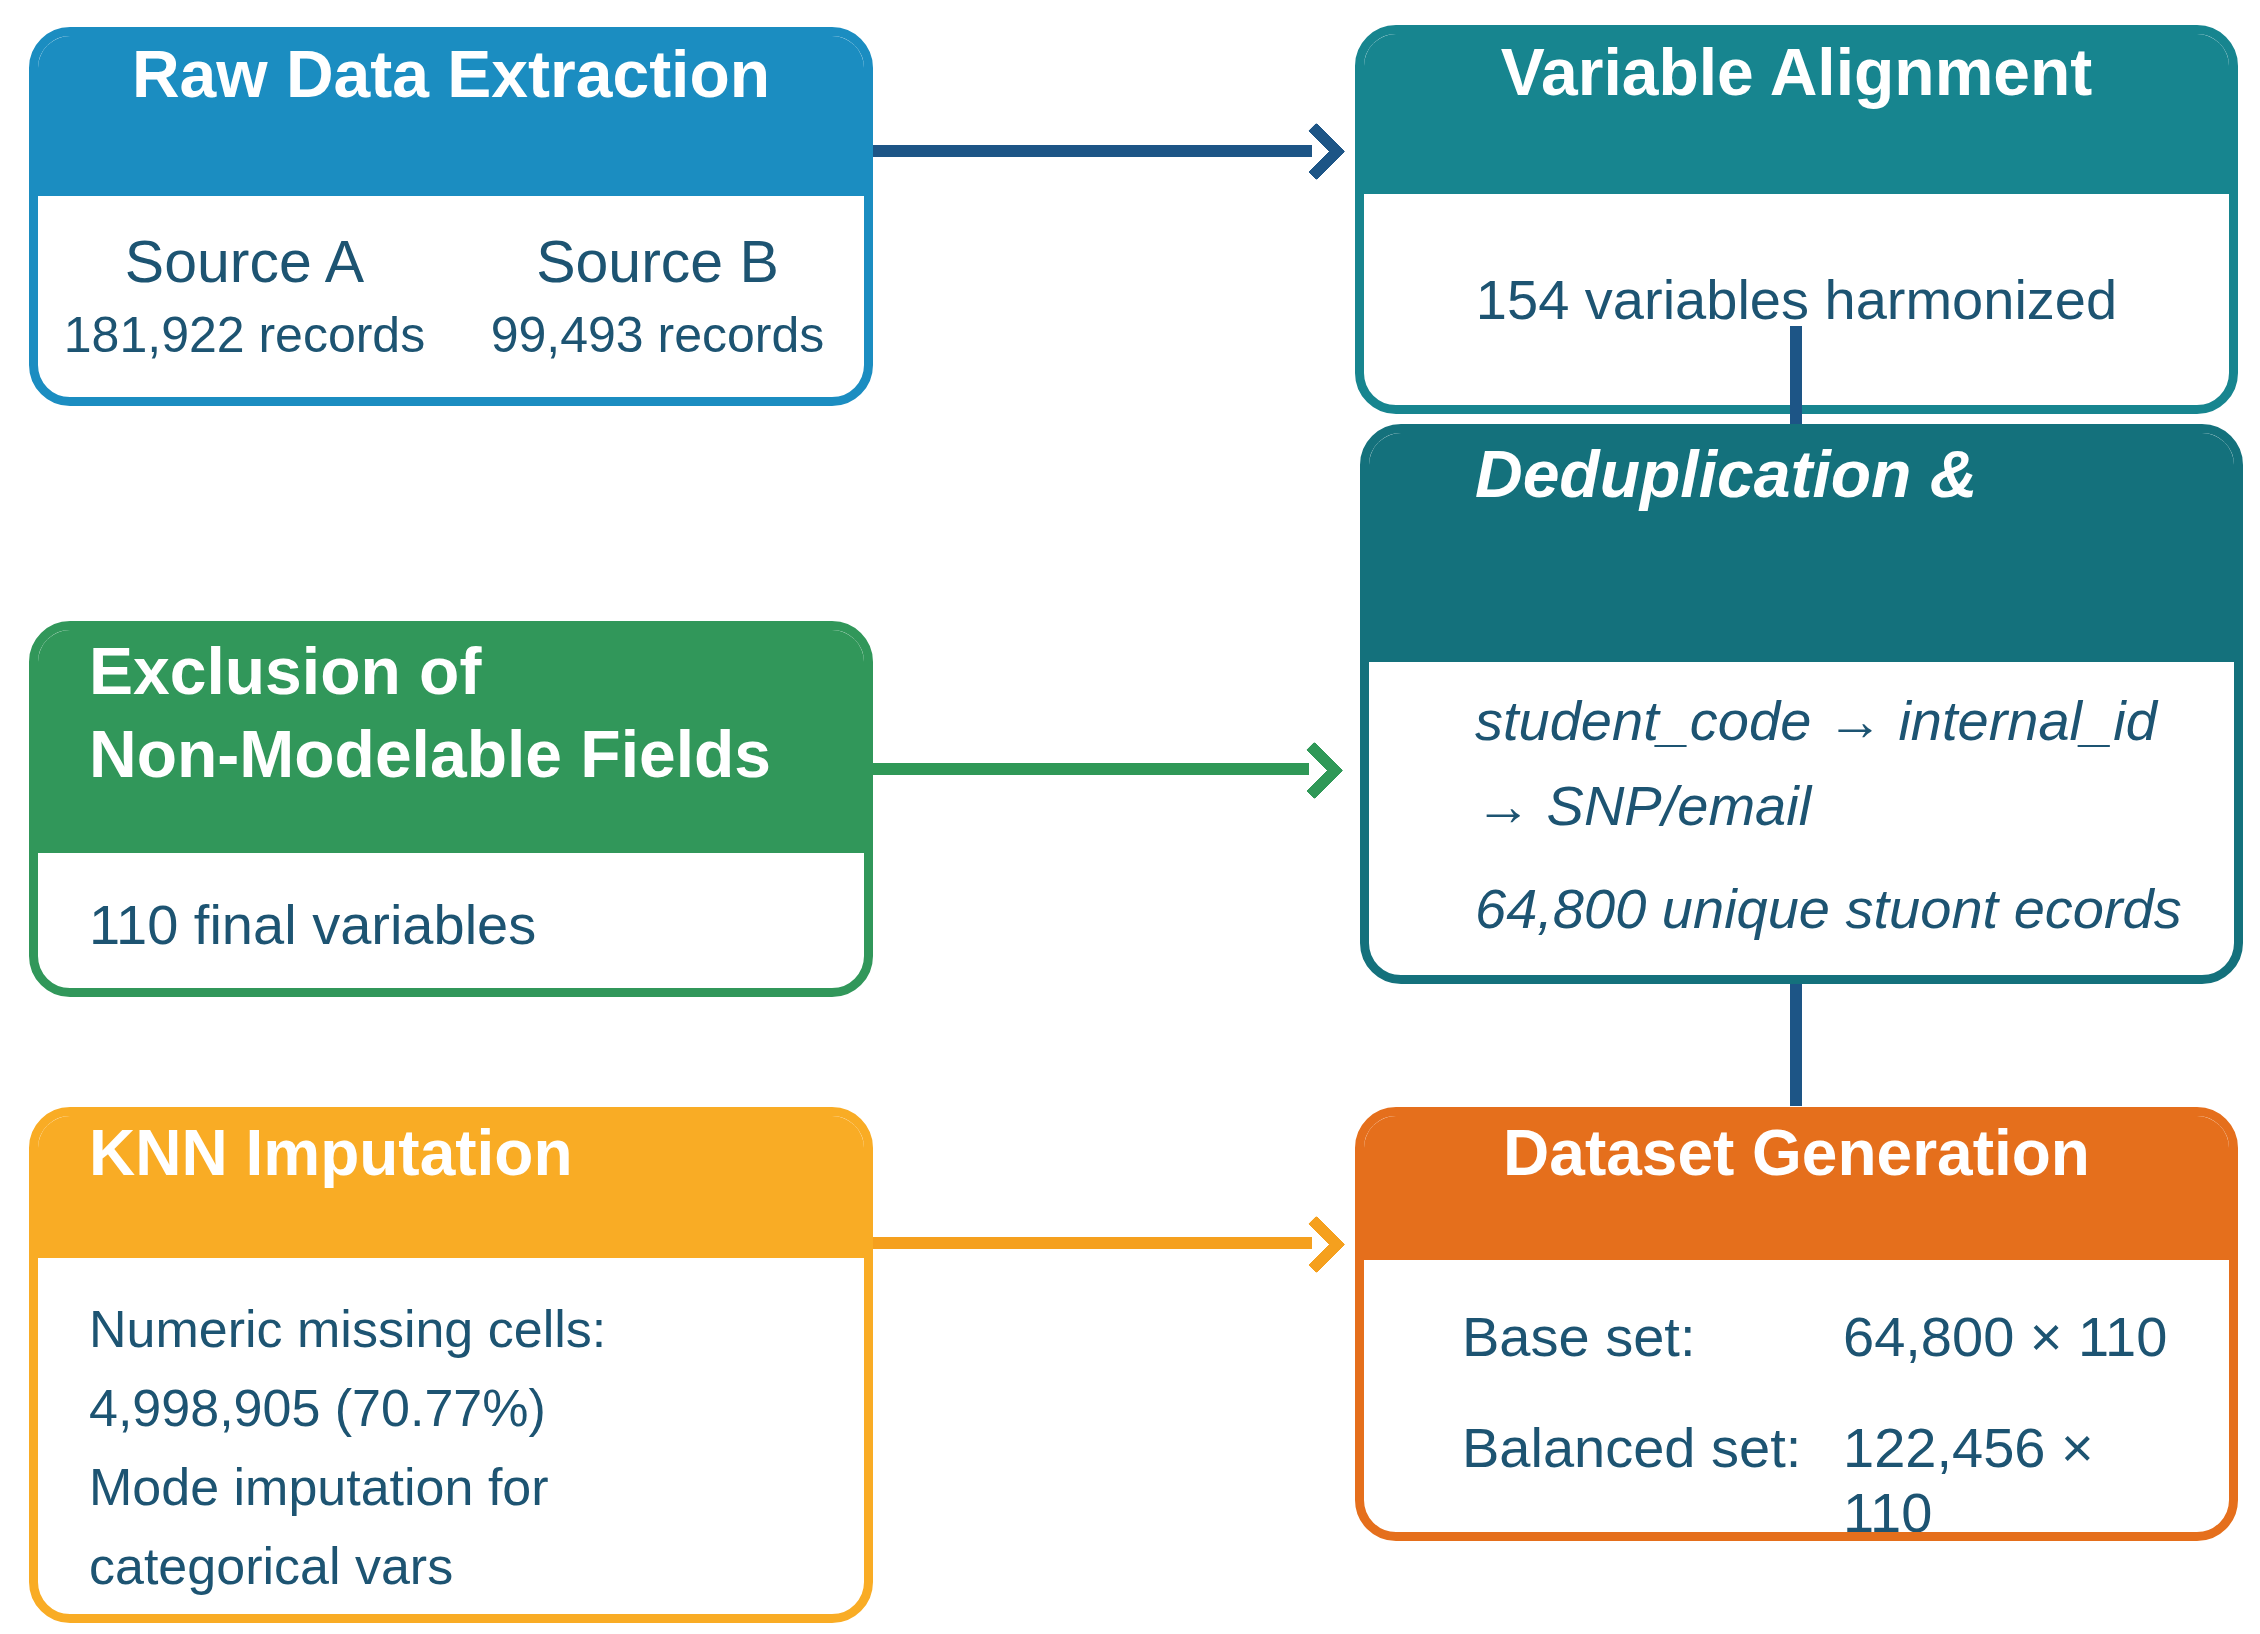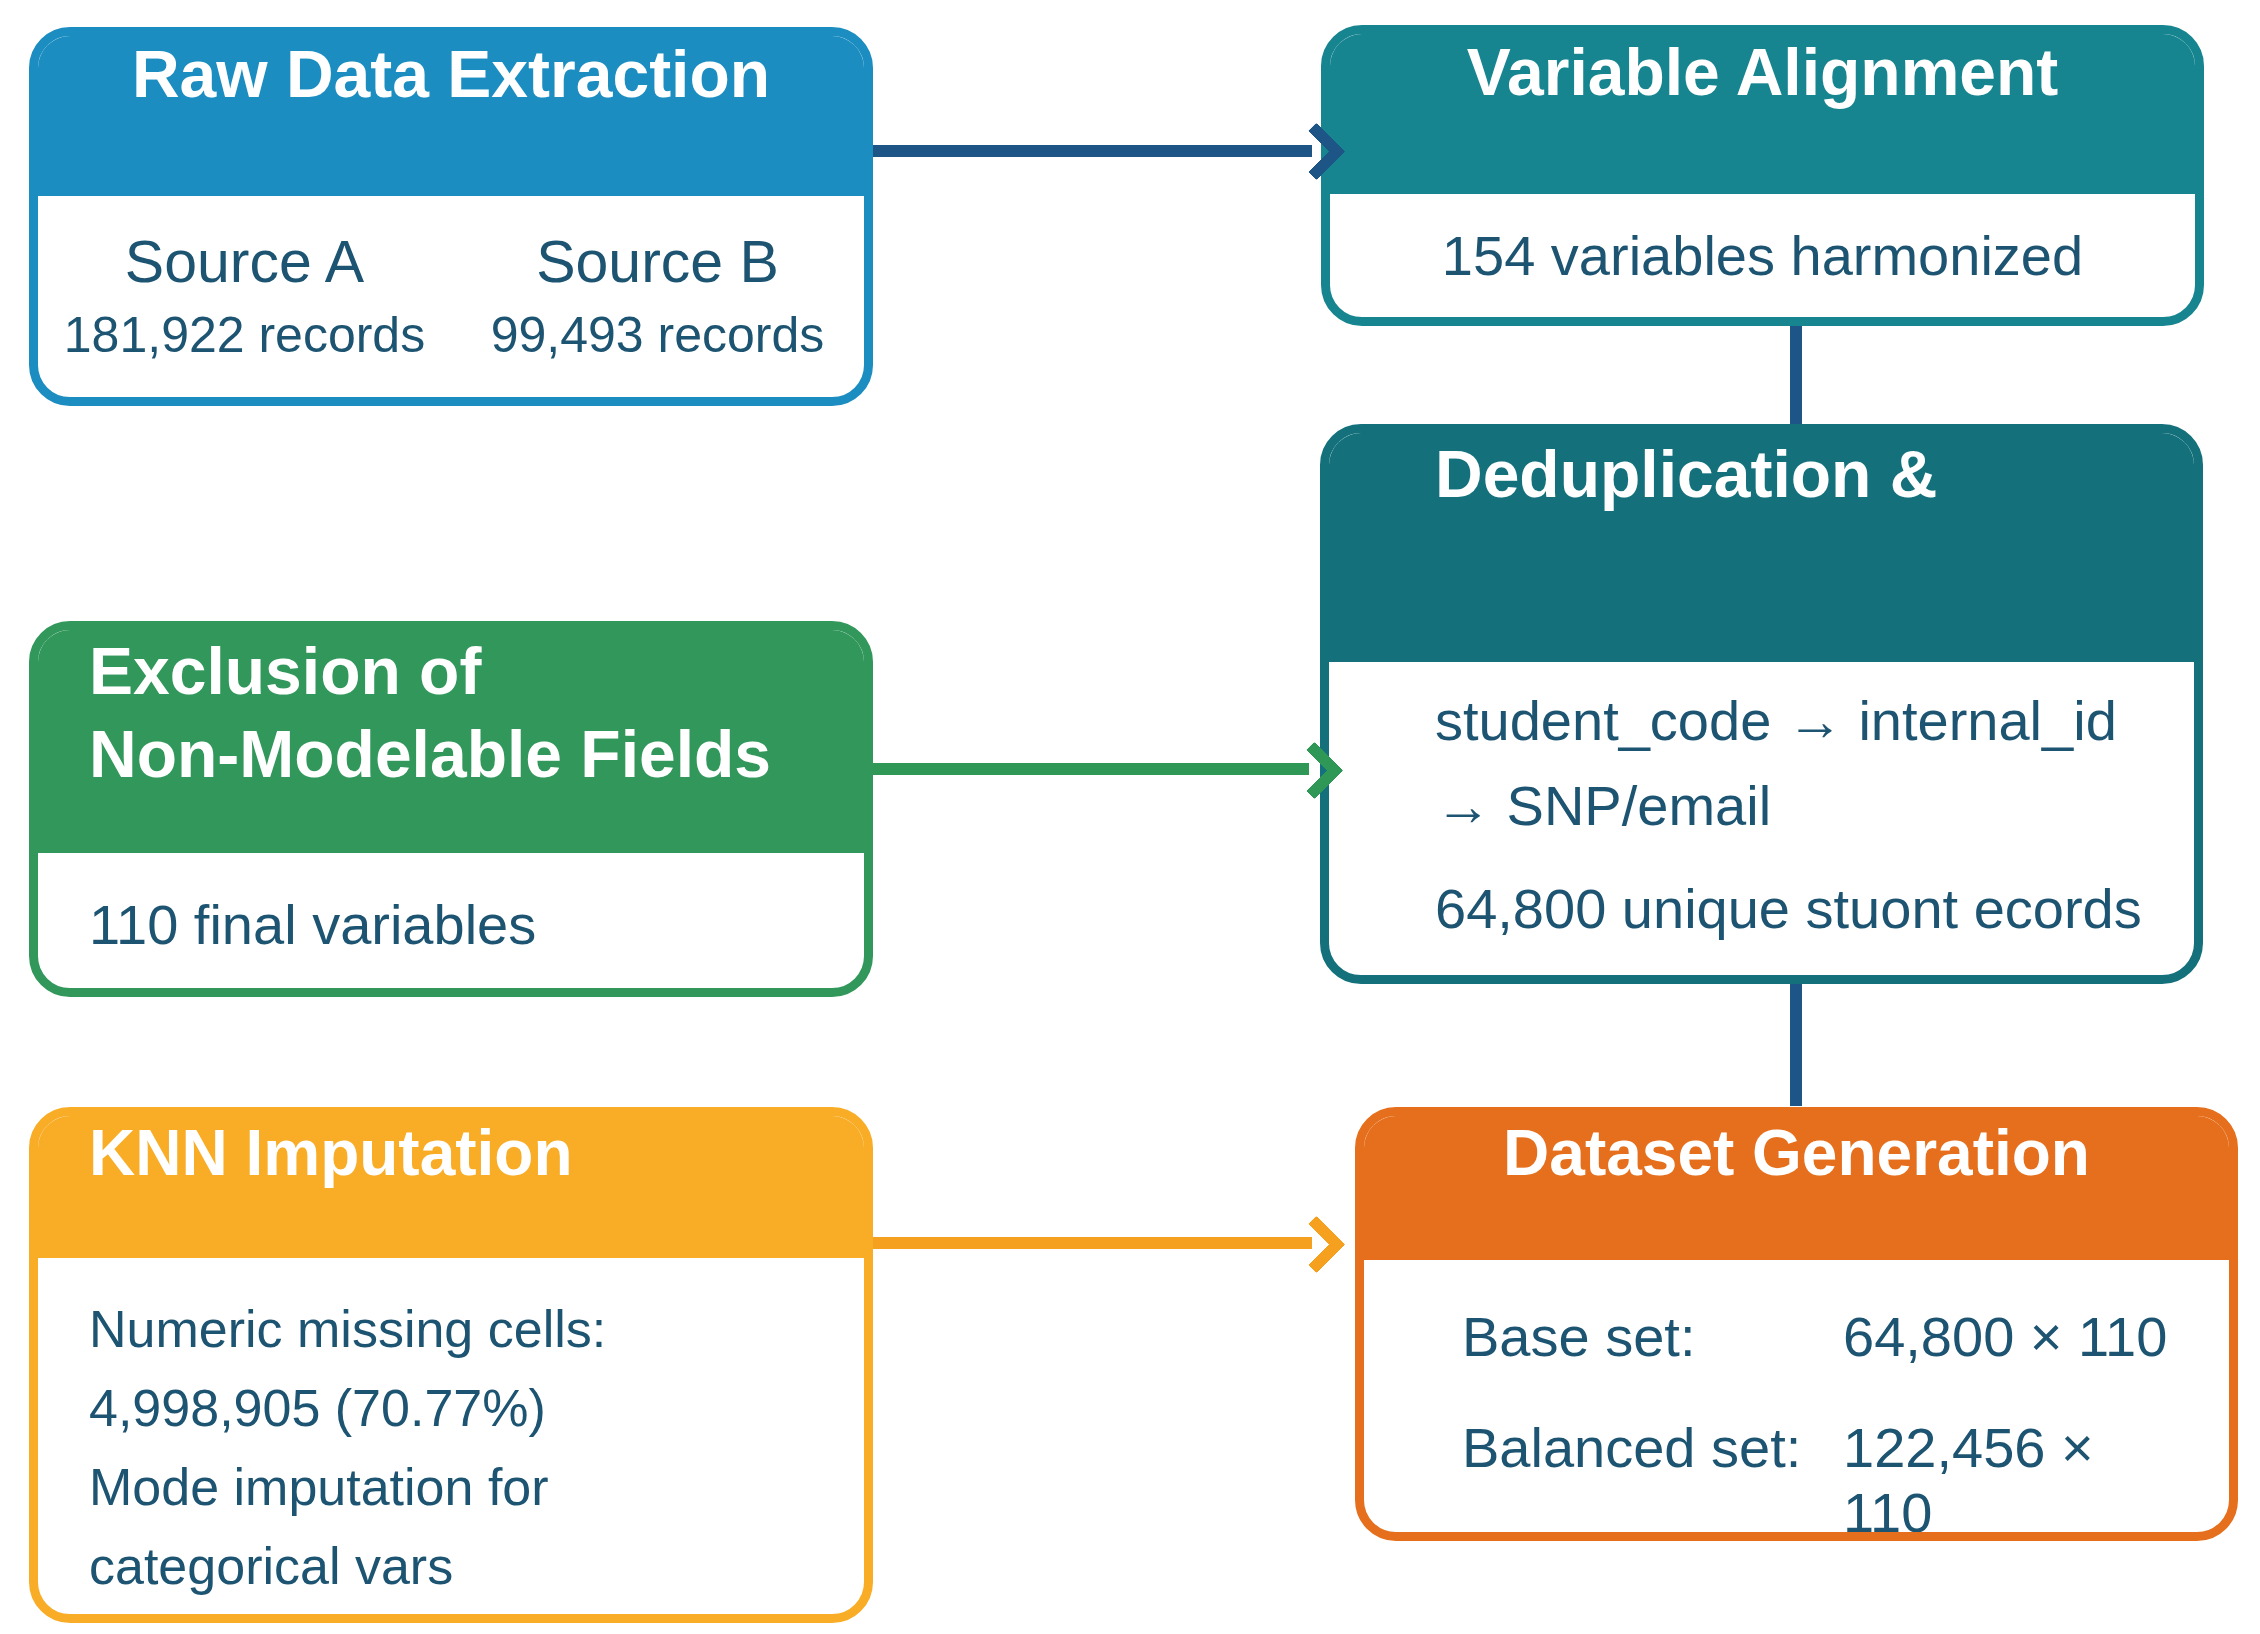--- a/index.html
+++ b/index.html
@@ -40,26 +40,26 @@
 
   
   #card-raw { left: 29px; top: 26.6px; width: 844px; height: 379px; border-color: var(--blue); }
   #card-raw .card-header { height: 160px; background: var(--blue); align-items: center; font-size: 66px; }
   #card-raw .card-body { display: flex; }
   .raw-col { flex: 1; display: flex; flex-direction: column; align-items: center; justify-content: center; gap: 10px; }
   .raw-source-name { font-size: 59px; }
   .raw-source-records { font-size: 50px; }
 
   
-  #card-alignment { left: 1321px; top: 25px; width: 883px; height: 301px; border-color: var(--teal); }
+  #card-alignment { left: 1355px; top: 25px; width: 883px; height: 389px; border-color: var(--teal); }
   #card-alignment .card-header { height: 160px; background: var(--teal); align-items: center; font-size: 66px; }
   #card-alignment .card-body { display: flex; align-items: center; justify-content: center; font-size: 56px; }
 
   
-  #card-dedup { left: 1320px; top: 424px; width: 883px; height: 560px; border-color: var(--teal_dark); }
+  #card-dedup { left: 1360px; top: 424px; width: 883px; height: 560px; border-color: var(--teal_dark); font-style: italic; }
   #card-dedup .card-header { height: 229px; background: var(--teal_dark); padding-left: 106px; font-size: 66px; line-height: 83px; }
   #card-dedup .card-body { padding: 16px 26.6px 0 106px; font-size: 56px; }
   .dedup-line { line-height: 85px; }
   .dedup-line-last { line-height: 85px; margin-top: 17.7px; }
 
   
   #card-exclusion { left: 29px; top: 621px; width: 844px; height: 376px; border-color: var(--green); gap: 8px; }
   #card-exclusion .card-header { height: 223px; background: var(--green); padding-left: 51px; font-size: 66px; line-height: 83px; }
   #card-exclusion .card-body { display: flex; align-items: center; padding-left: 51px; font-size: 56px; }
 

